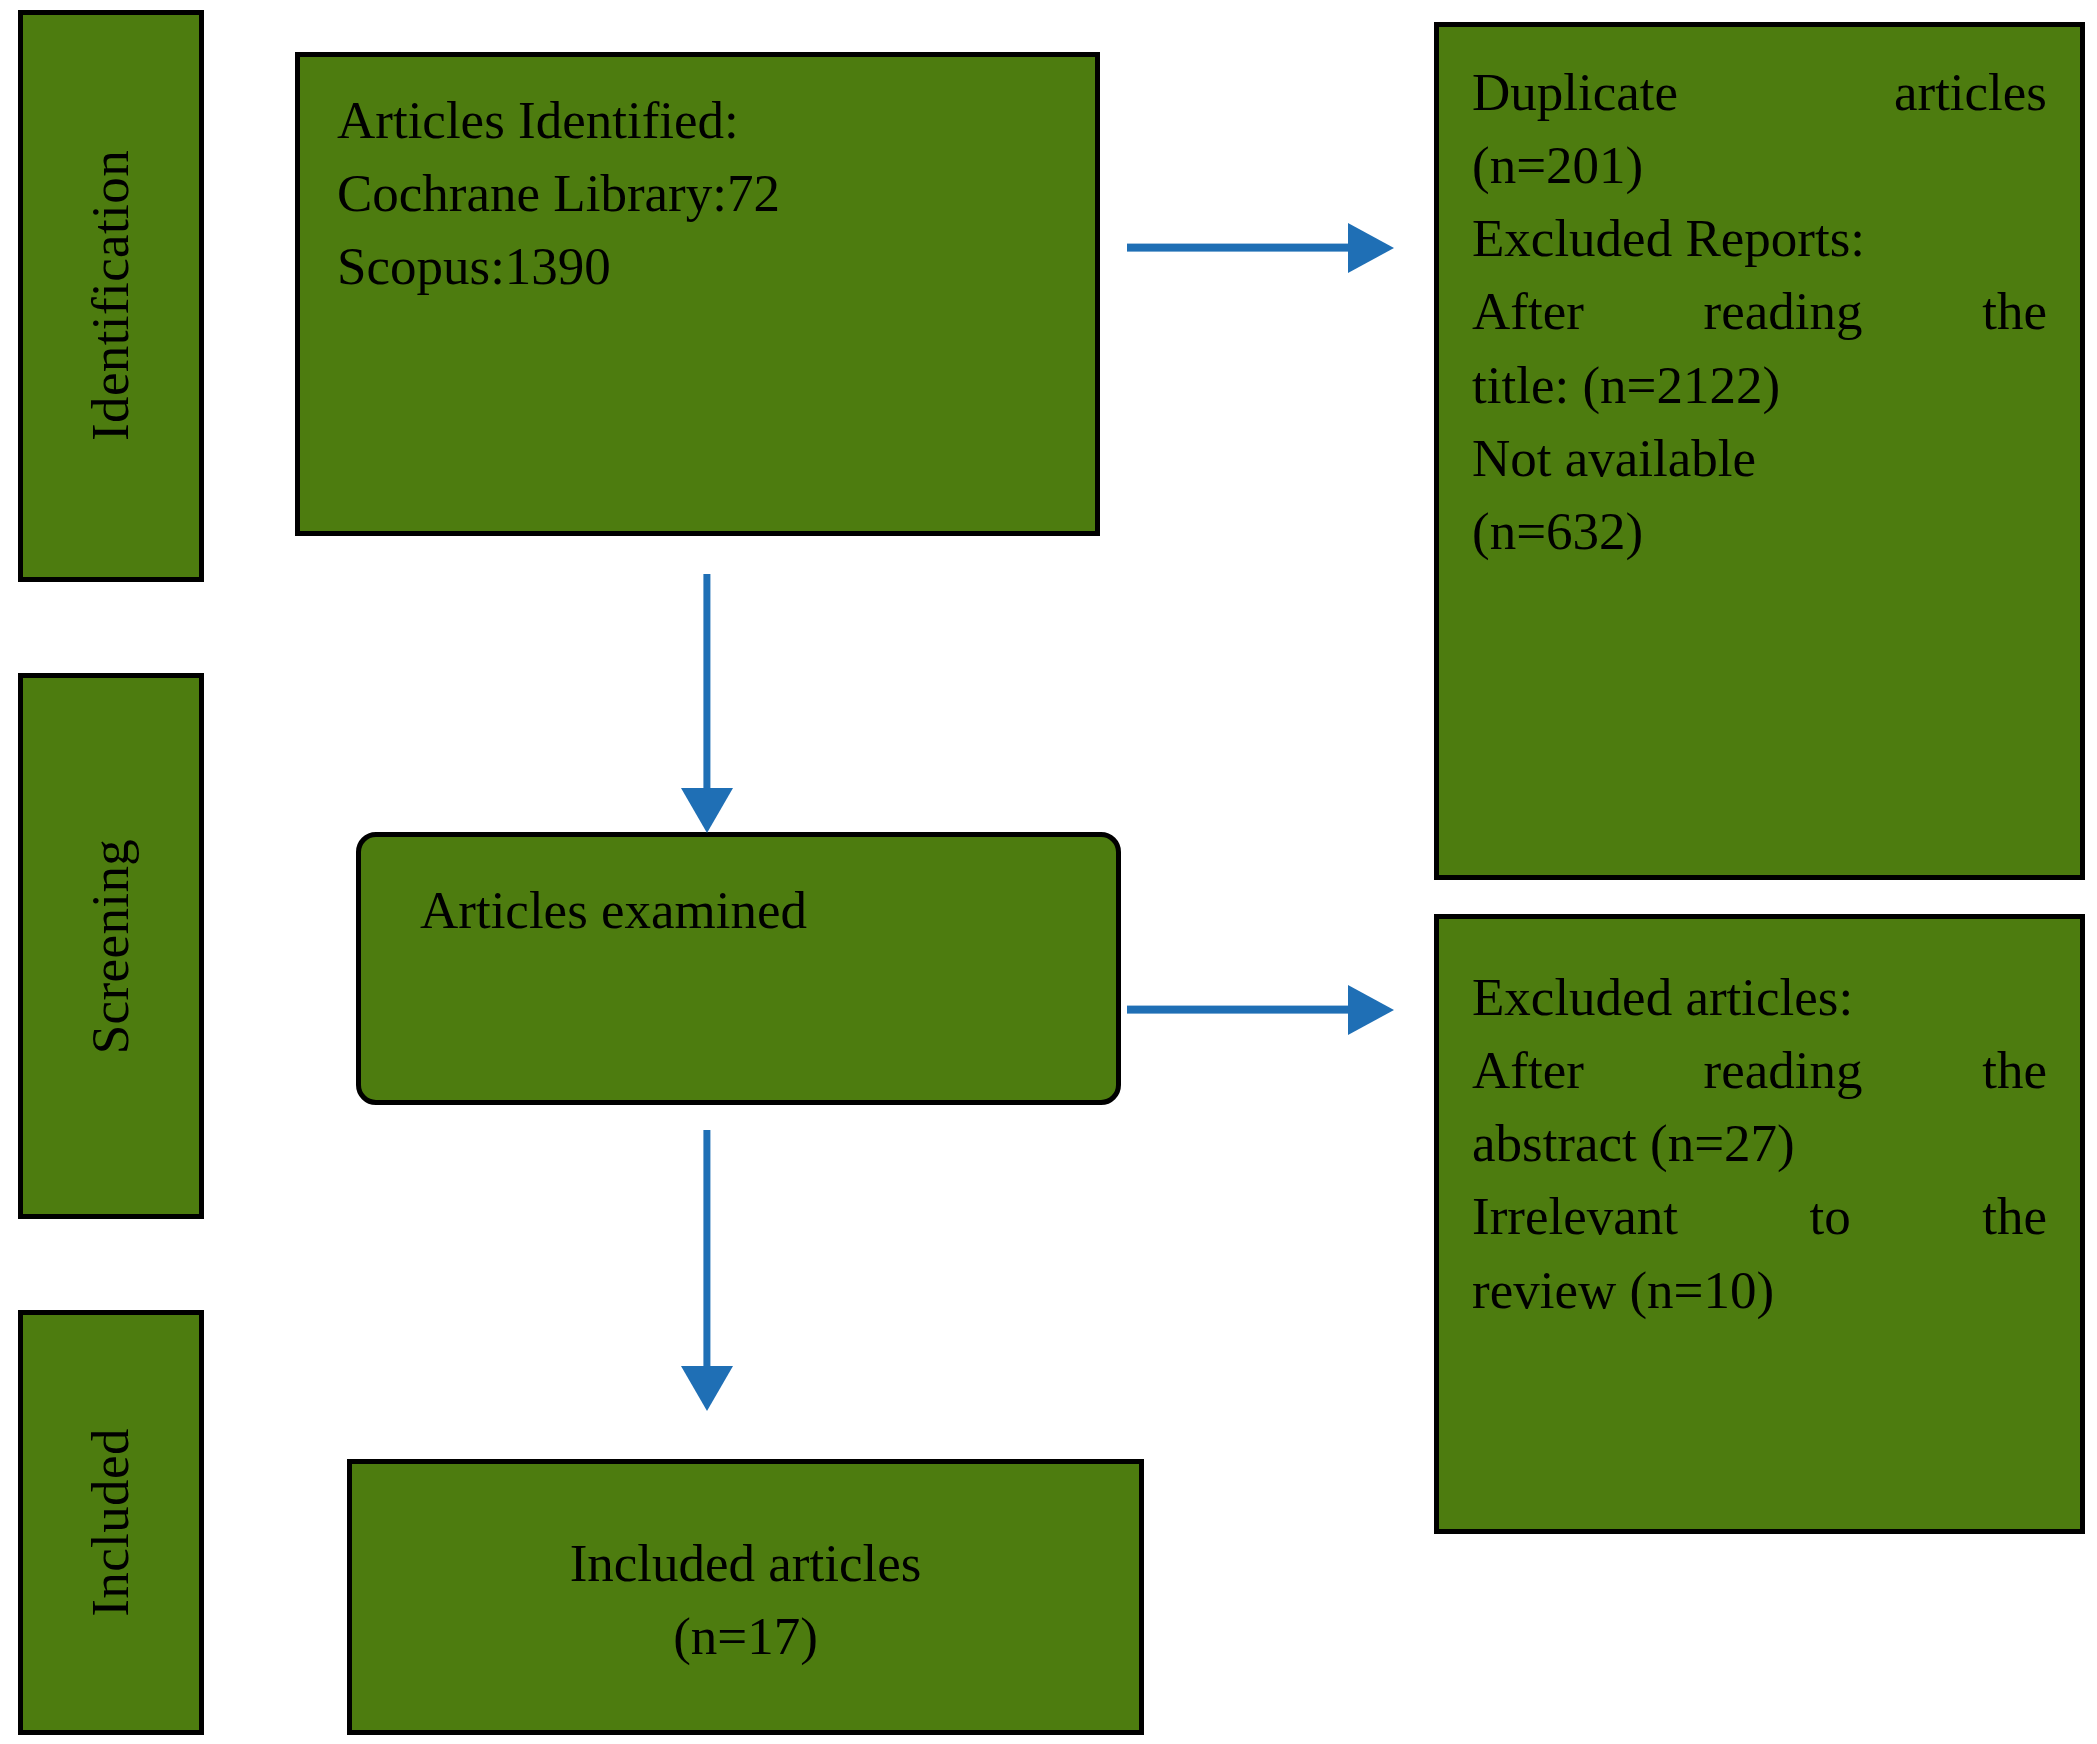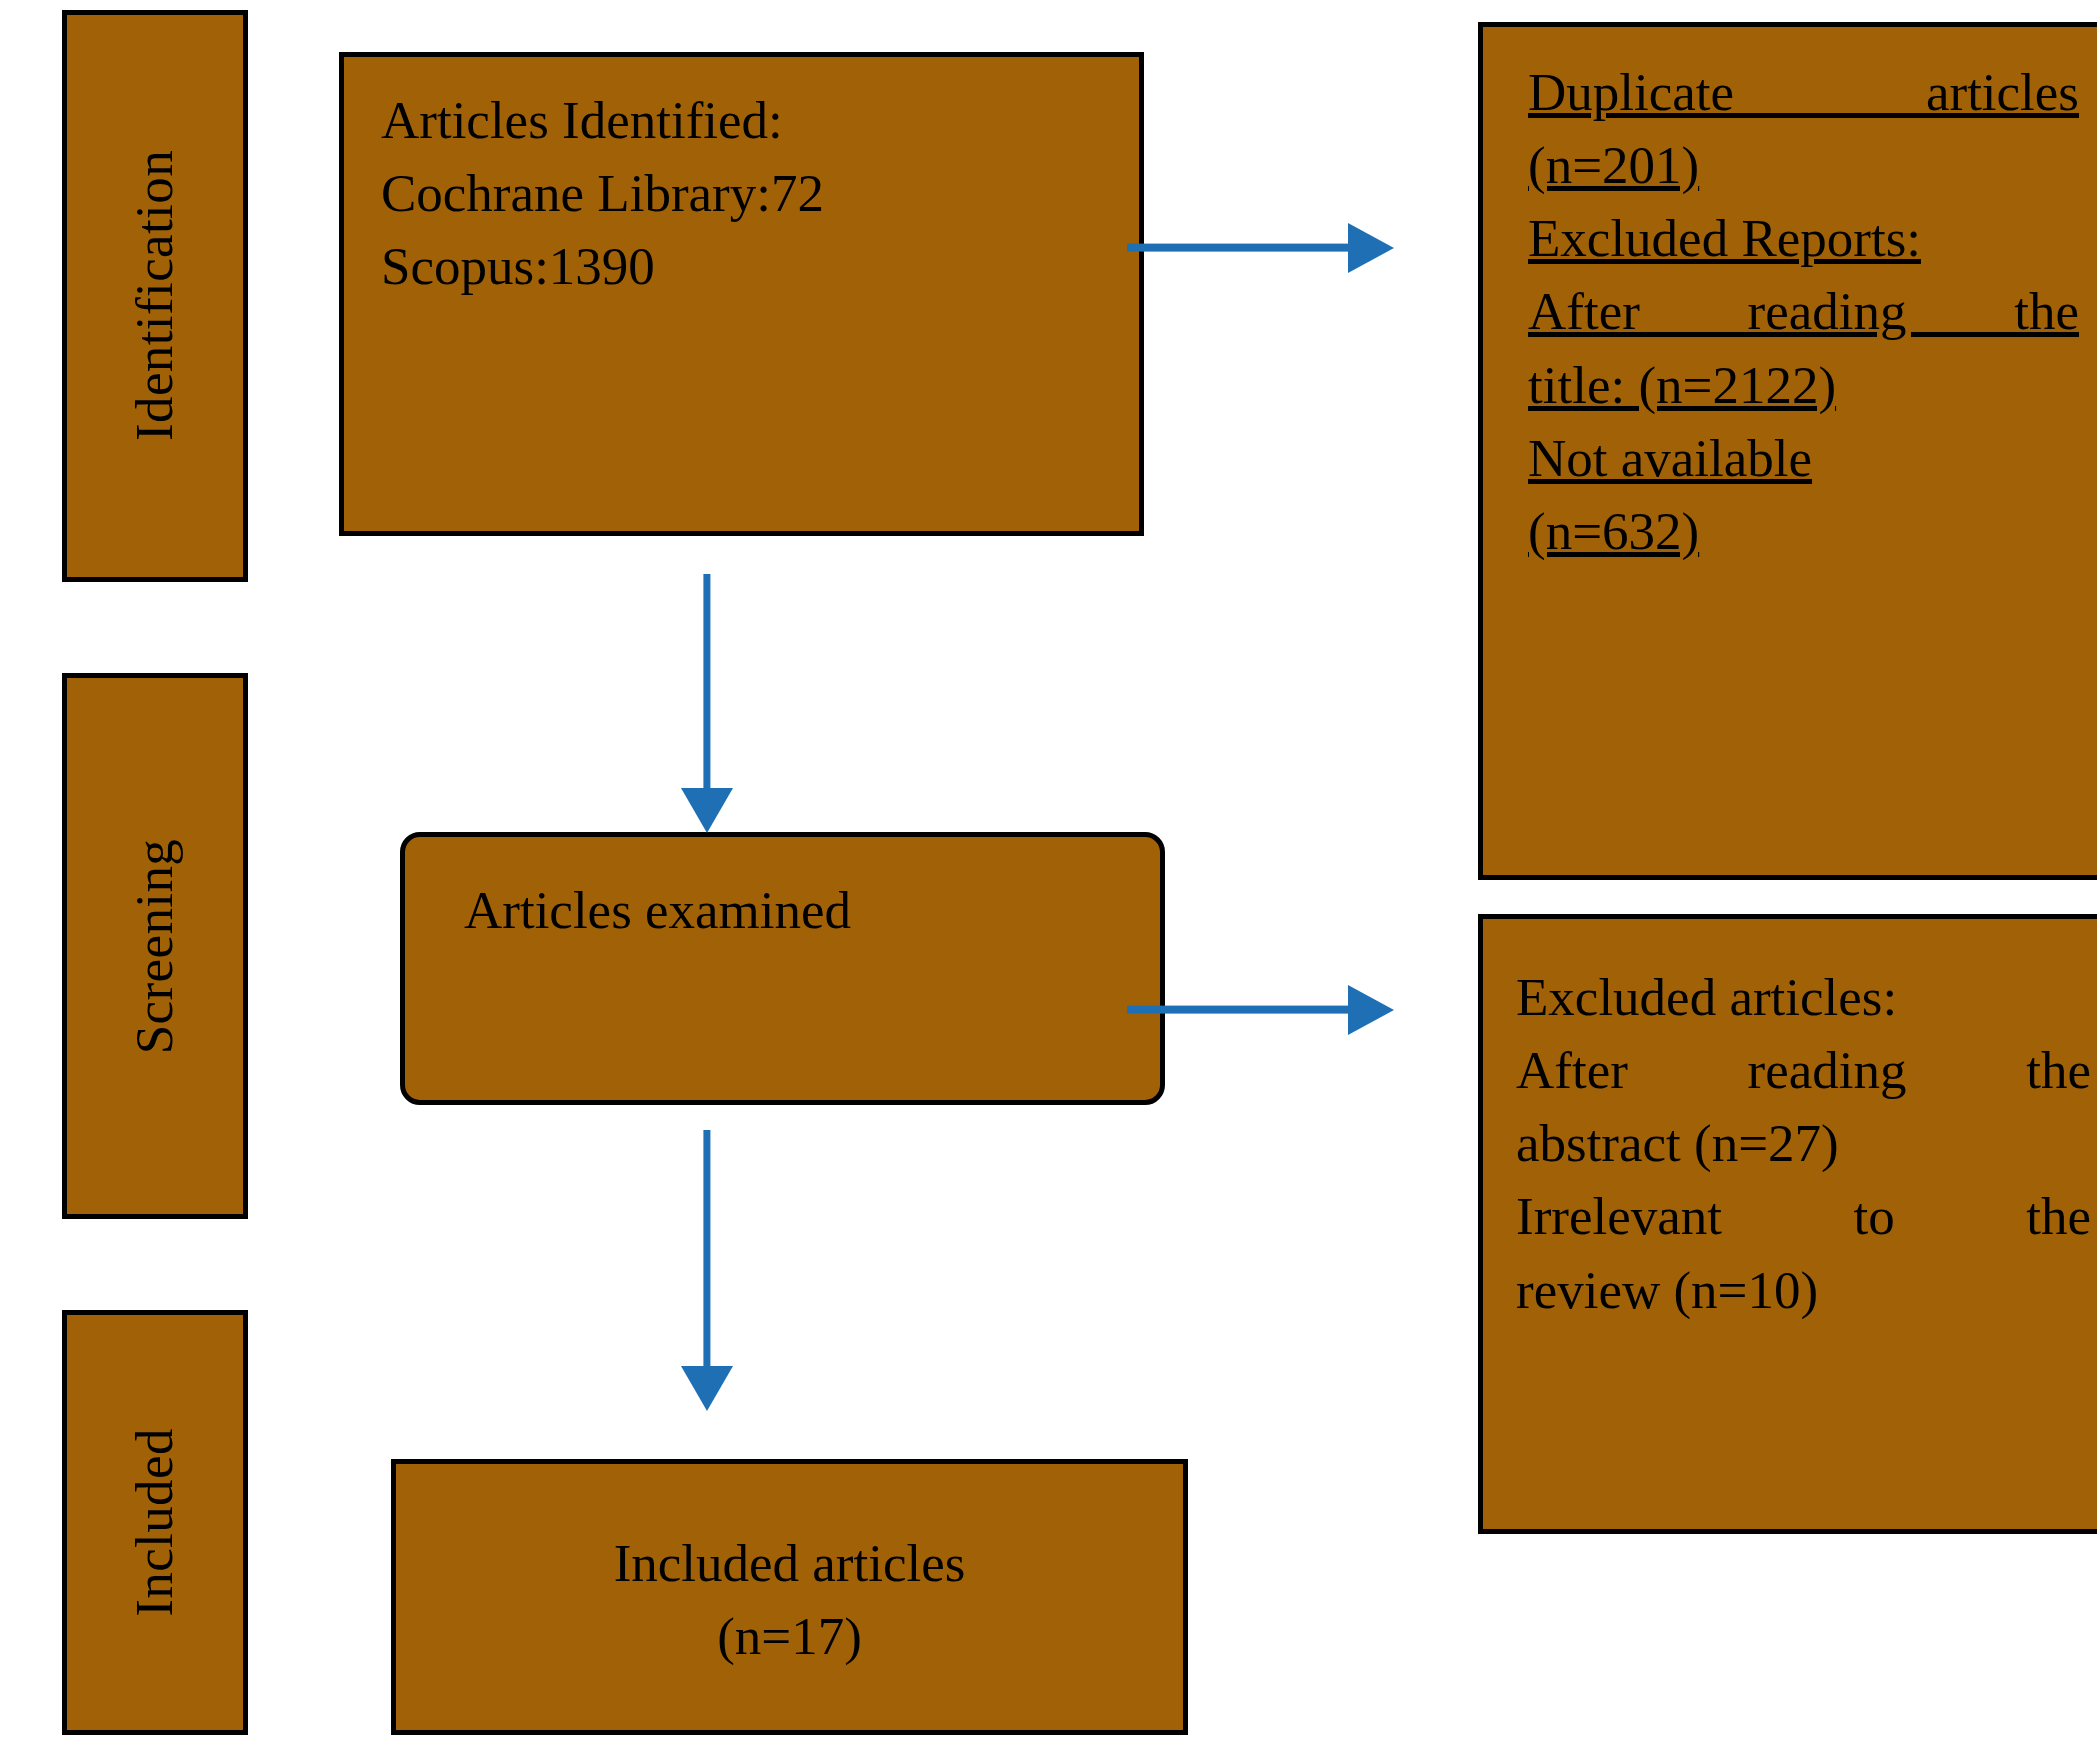--- a/index.html
+++ b/index.html
@@ -14,23 +14,22 @@
     background: #ffffff;
     font-family: "Liberation Serif", "DejaVu Serif", serif;
     color: #000000;
     overflow: hidden;
   }
 
   
   .box {
     position: absolute;
     box-sizing: border-box;
-    background: #a16207;
+    background: #4d7c0f;
     border: 5.6px solid #000000;
-    margin-left: 44px;
   }
 
   
   .stage-label {
     display: flex;
     align-items: center;
     justify-content: center;
   }
   .stage-label .vtext {
     transform: rotate(-90deg);
@@ -130,21 +129,21 @@
     </div>
   </div>
 
   <div class="box content-box" style="left:347px; top:1459px; width:797px; height:276px; padding-top:63px;">
     <div class="lines align-center">
       <span class="line">Included articles</span>
       <span class="line">(n=17)</span>
     </div>
   </div>
 
-  <div class="box content-box" style="left:1434px; top:22px; width:651px; height:858px; padding:29px 45px;text-decoration:underline;">
+  <div class="box content-box" style="left:1434px; top:22px; width:651px; height:858px; padding:29px 33px;">
     <div class="lines align-left">
       <span class="just-line">Duplicate articles</span>
       <span class="line">(n=201)</span>
       <span class="line">Excluded Reports:</span>
       <span class="just-line">After reading the</span>
       <span class="line">title: (n=2122)</span>
       <span class="line">Not available</span>
       <span class="line">(n=632)</span>
     </div>
   </div>

